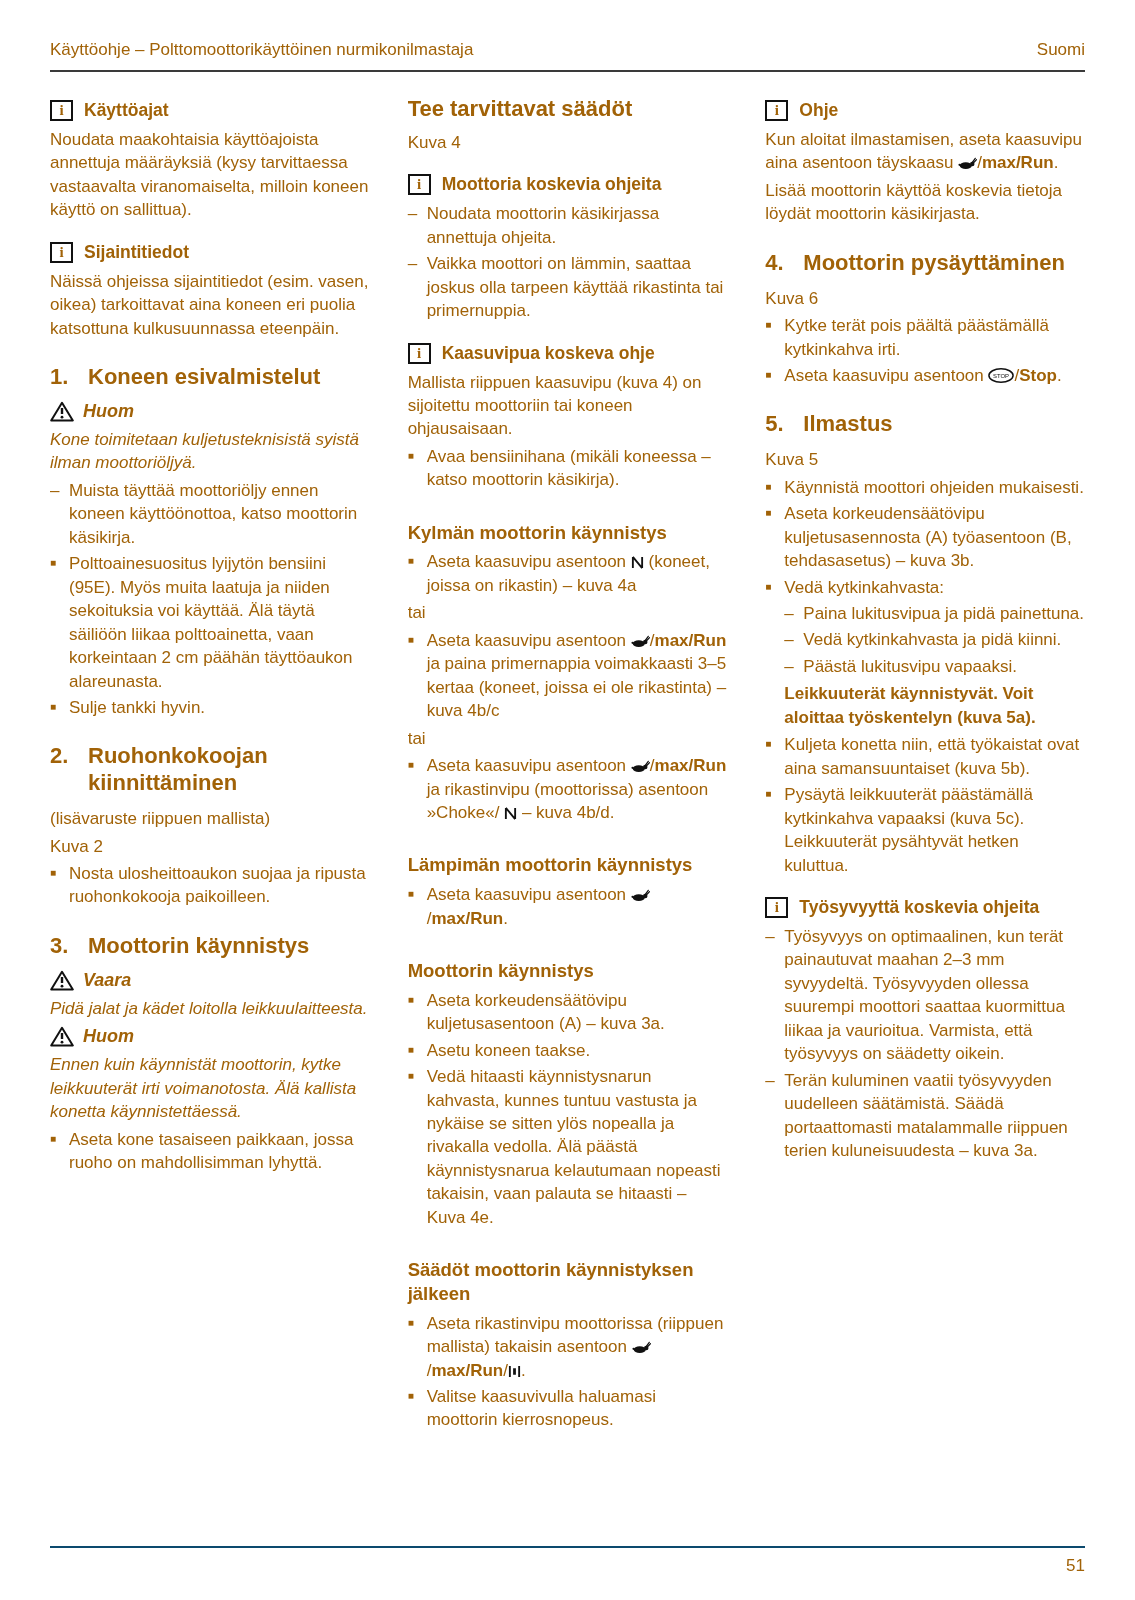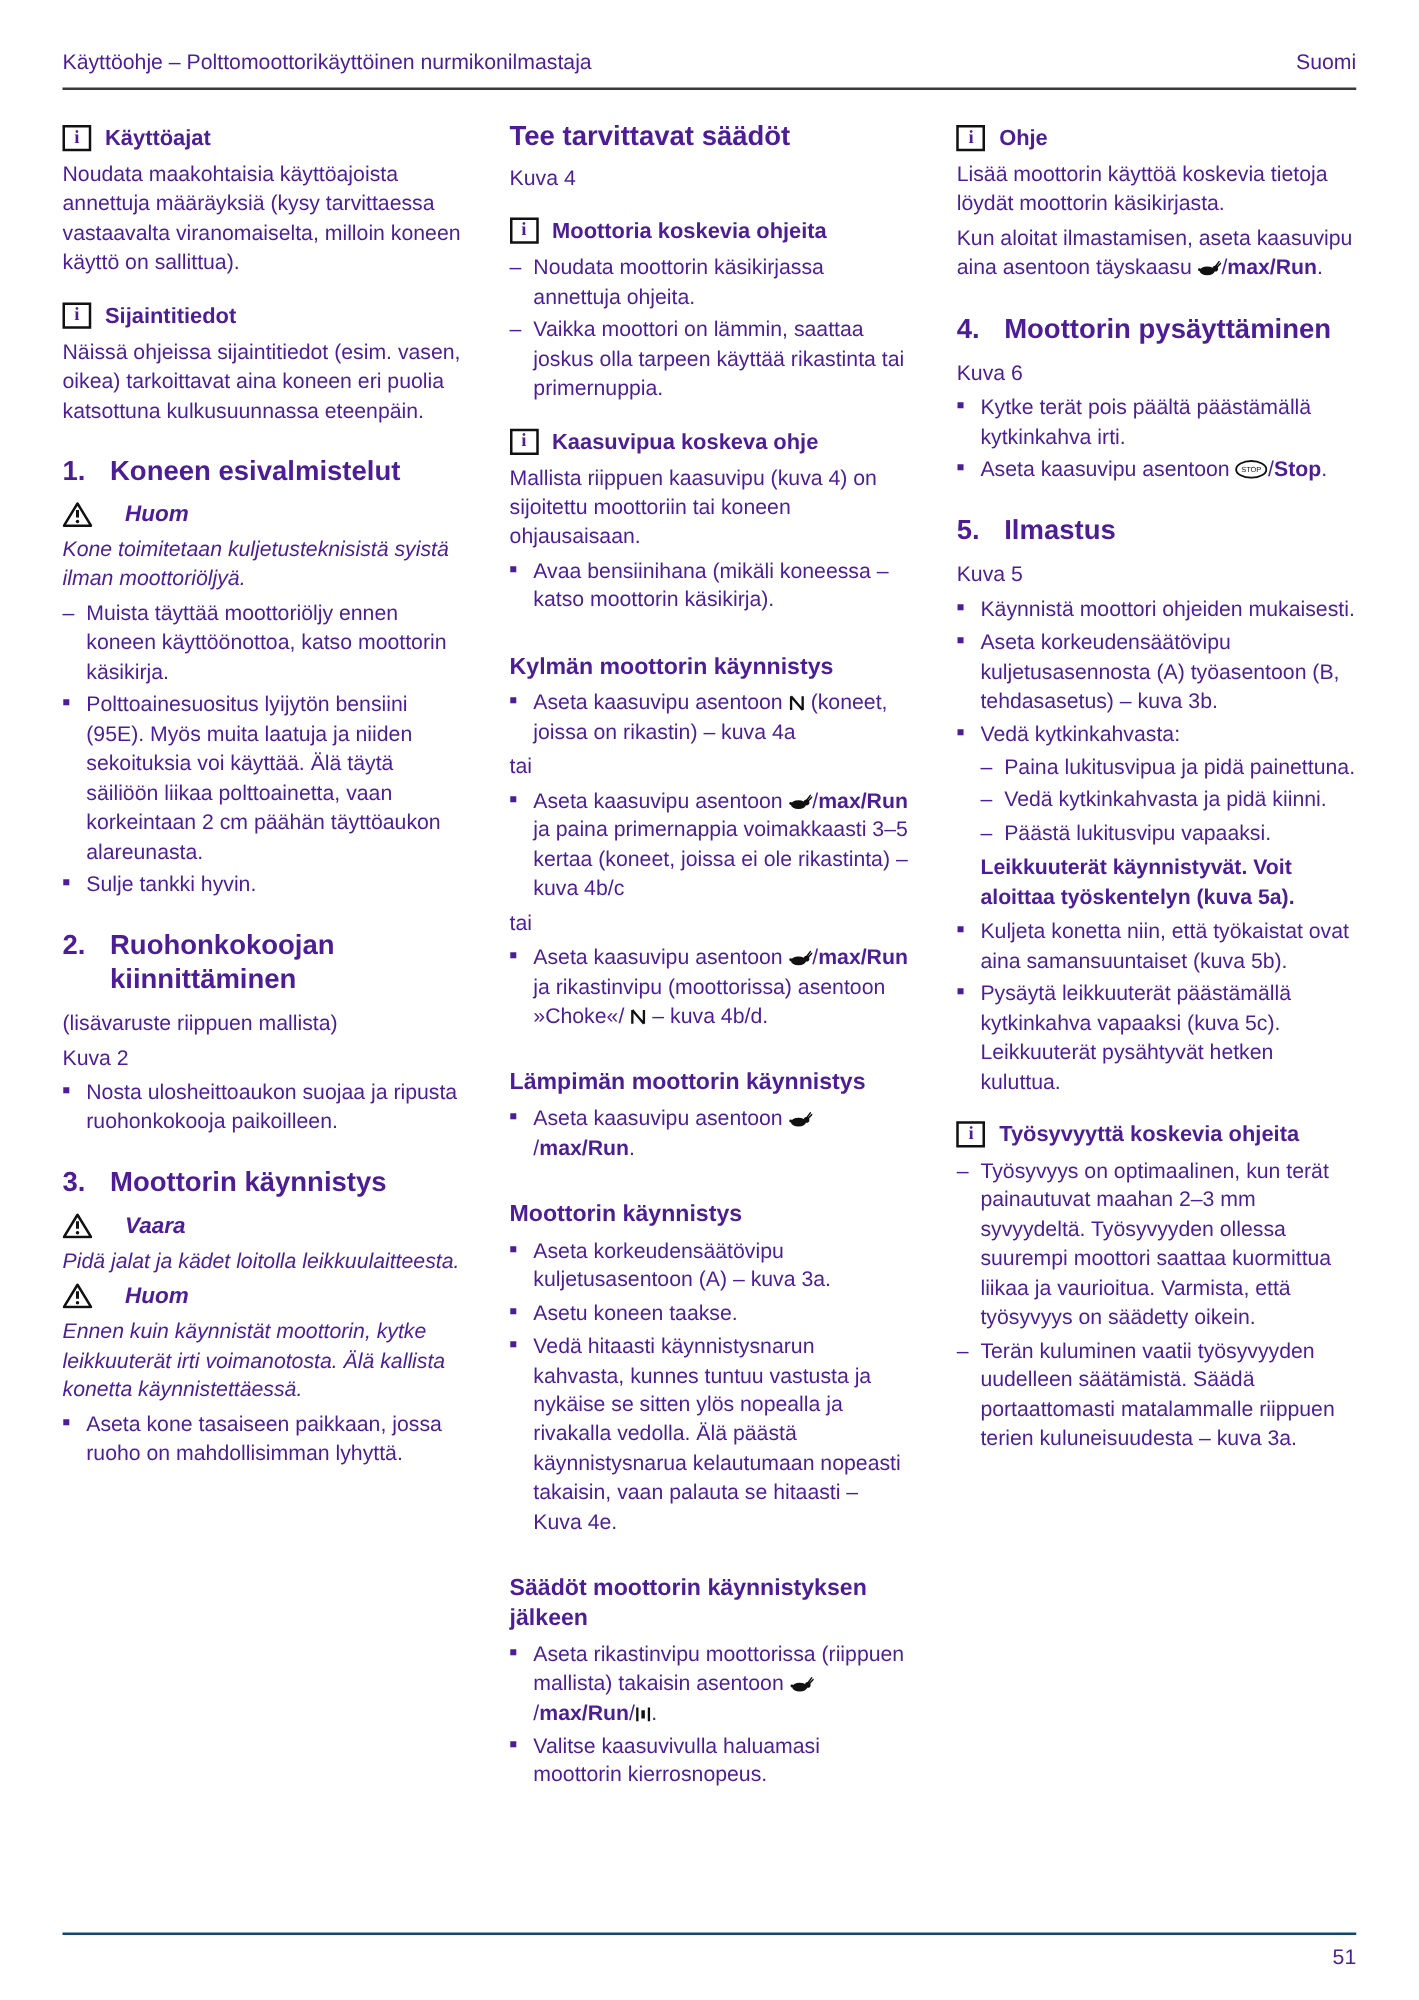--- a/index.html
+++ b/index.html
@@ -3,21 +3,21 @@
 <meta charset="utf-8">
 <style>
   * { margin:0; padding:0; box-sizing:border-box; }
   html, body { background:#ffffff; }
   body { font-family:"Liberation Sans","DejaVu Sans",sans-serif; }
 
   .page {
     position:relative;
     width:1135px; height:1600px;
     background:#ffffff;
-    color:#4c1d95;
+    color:#a16207;
     overflow:hidden;
   }
 
   .page-header { padding:40px 50px 0 50px; }
   .header-row {
     display:flex; justify-content:space-between; align-items:flex-end;
     font-size:17px; padding-bottom:10px; border-bottom:2px solid #3a3a3a;
   }
 
   .columns {
@@ -56,21 +56,21 @@
   .col .info-heading:first-child { margin-top:4px; }
 
   .icon-info {
     display:inline-flex; align-items:center; justify-content:center;
     width:23px; height:21px; border:2px solid #111;
     font-family:"Liberation Serif","DejaVu Serif",serif;
     font-weight:bold; font-size:15px; font-style:normal; flex:0 0 auto;
   }
 
   .warn-heading {
-    display:flex; align-items:flex-end; gap:26px;
+    display:flex; align-items:flex-end; gap:9px;
     font-size:18px; font-weight:bold; font-style:italic;
     margin:6px 0 6px 0;
   }
   .warn-heading svg { flex:0 0 auto; }
 
   .inline-icon { display:inline-block; vertical-align:-2px; }
   .inline-icon svg { display:block; }
 
   .page-footer {
     position:absolute; left:50px; right:50px; bottom:24px;
@@ -261,27 +261,27 @@
         <div class="li bullet">
           <span class="marker">■</span>
           <div class="li-text">Valitse kaasuvivulla haluamasi moottorin kierrosnopeus.</div>
         </div>
       </div>
       <div class="col">
         <div class="info-heading">
           <span class="icon-info">i</span>
           <span>Ohje</span>
         </div>
-        <div class="para">Lisää moottorin käyttöä koskevia tietoja löydät moottorin käsikirjasta.</div>
         <div class="para">Kun aloitat ilmastamisen, aseta kaasuvipu aina asentoon täyskaasu <span class="inline-icon"><svg width="19" height="13" viewBox="0 0 22 15">
               <ellipse cx="9" cy="10" rx="7" ry="4" fill="#111"></ellipse>
               <circle cx="16.5" cy="8" r="2.6" fill="#111"></circle>
               <path d="M16.5 6.2 L20 1.5 M18 6.6 L21.5 3" stroke="#111" stroke-width="1.4" fill="none" stroke-linecap="round"></path>
               <circle cx="1.8" cy="9" r="1.3" fill="#111"></circle>
             </svg></span>/<b>max/Run</b>.</div>
+        <div class="para">Lisää moottorin käyttöä koskevia tietoja löydät moottorin käsikirjasta.</div>
         <div class="section">
           <span class="sec-num">4.</span>
           <span class="sec-title">Moottorin pysäyttäminen</span>
         </div>
         <div class="para">Kuva 6</div>
         <div class="li bullet">
           <span class="marker">■</span>
           <div class="li-text">Kytke terät pois päältä päästämällä kytkinkahva irti.</div>
         </div>
         <div class="li bullet">

